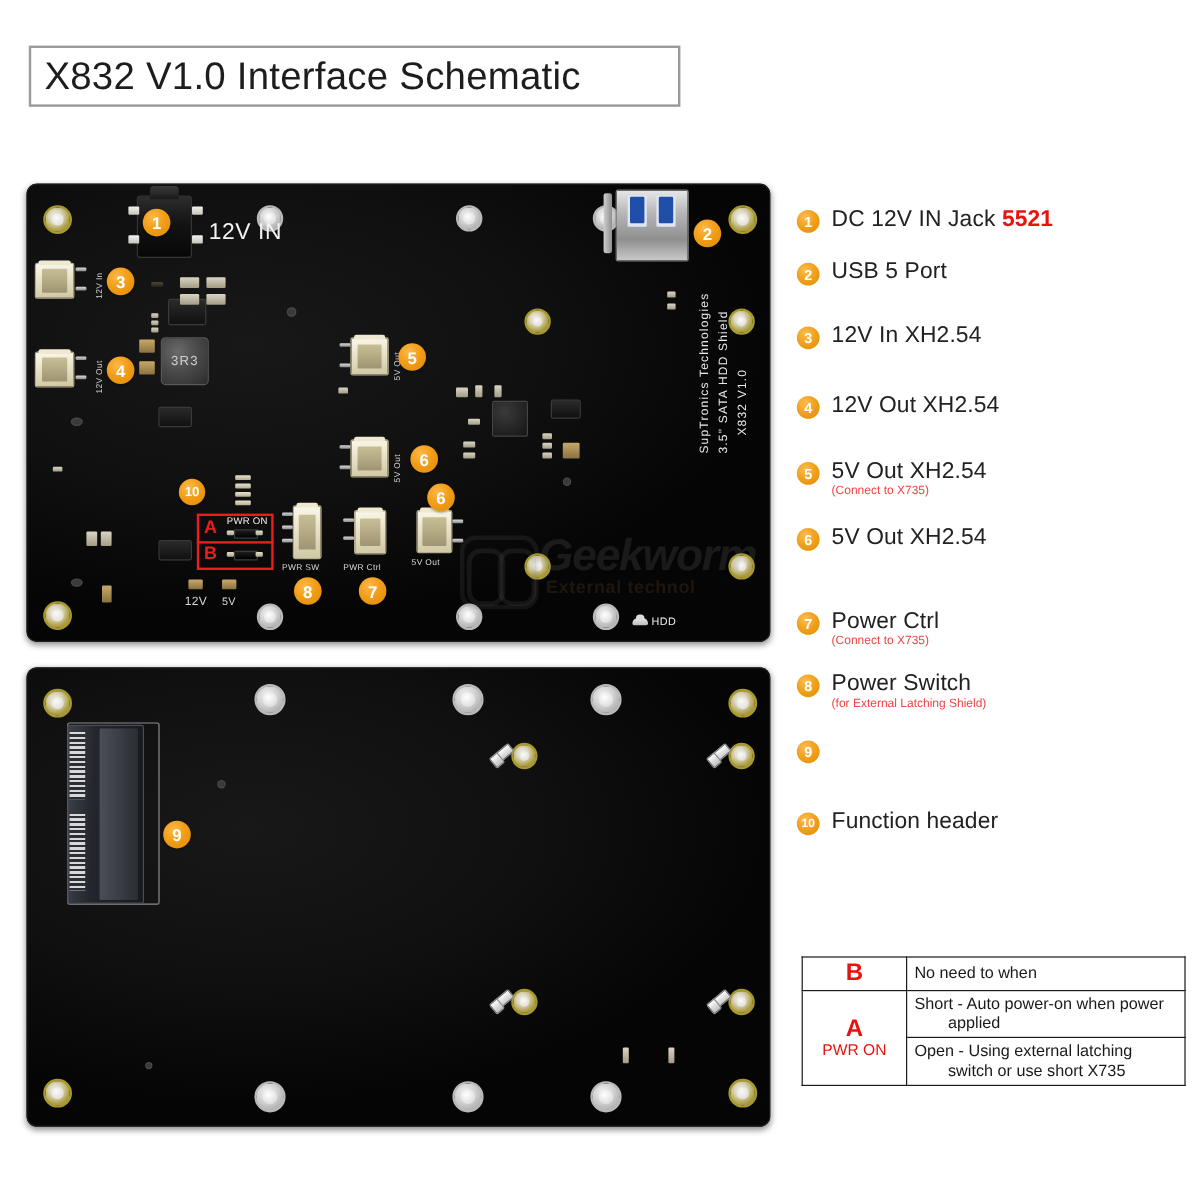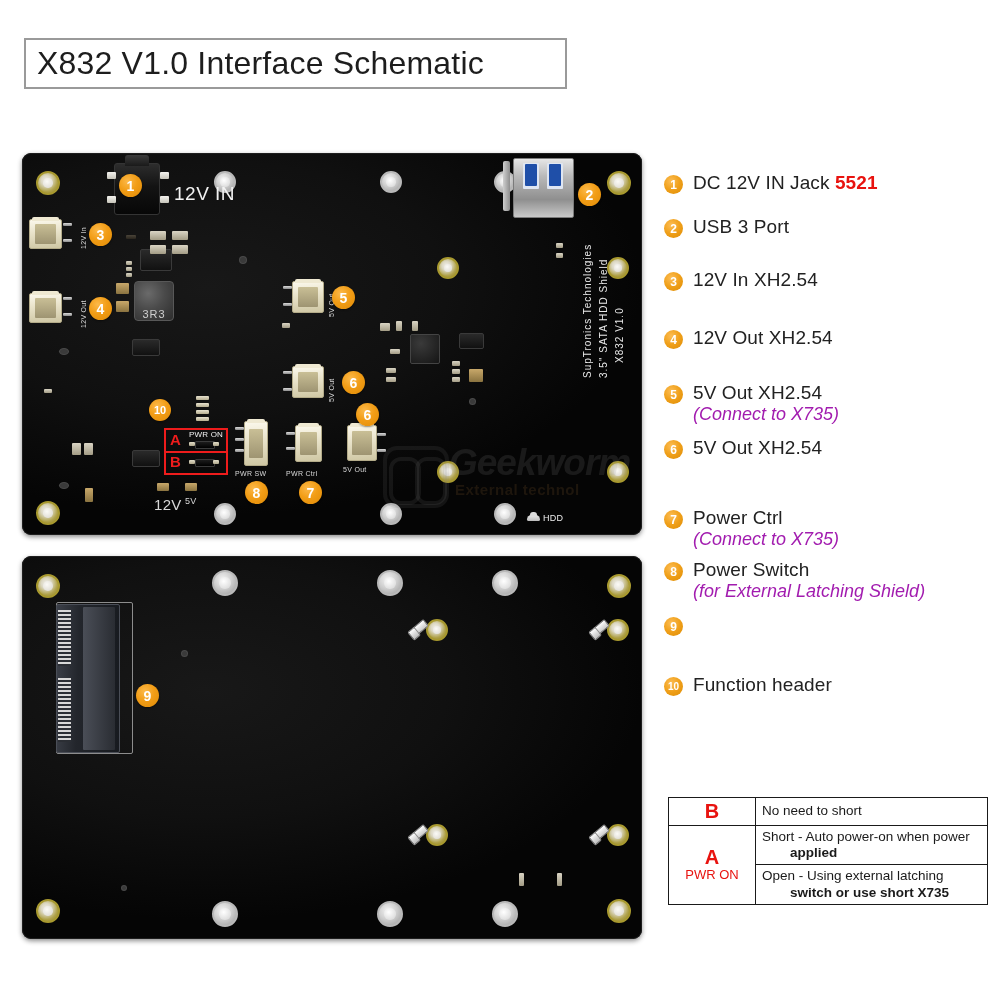--- a/index.html
+++ b/index.html
@@ -386,26 +386,25 @@
   .leg-body { margin-left: 10px; }
   .leg-main {
     font-size: 19px;
     color: #222;
     letter-spacing: 0.1px;
     white-space: nowrap;
     line-height: 1.12;
   }
   .leg-main .hl { color: #e8130f; font-weight: bold; }
   .leg-sub {
-    font-size: 18px;
-    color: #a21caf;
+    font-size: 10px;
+    color: #ef4444;
     white-space: nowrap;
     margin-top: 1px;
     line-height: 1.15;
-    font-style: italic;
   }
 
   
   #fn-table {
     position: absolute;
     left: 668px;
     top: 797px;
     width: 320px;
     border-collapse: collapse;
     table-layout: fixed;
@@ -429,21 +428,21 @@
     font-weight: bold;
     color: #e8130f;
     line-height: 1.05;
   }
   .key-sub {
     font-size: 13px;
     color: #e8130f;
     line-height: 1.1;
   }
   td.desc-cell { padding: 4px 7px; }
-  .desc-l2 { padding-left: 28px; font-weight: bold; }
+  .desc-l2 { padding-left: 28px; }
 </style>
 </head>
 <body>
 
 <div id="title-box">
   <div id="title-text">X832 V1.0 Interface Schematic</div>
 </div>
 
 <div class="board" id="board-top">
 
@@ -529,21 +528,21 @@
   <div class="silk small" style="left:213px; top:317px;">PWR SW</div>
 
   <div class="comp xh" style="left:273px; top:272px; width:27px; height:37px;">
     <div class="lip"></div>
       <div class="win"></div>
   </div>
   <div class="pin" style="left:264px; top:279px; width:9px; height:3px;"></div>
   <div class="pin" style="left:264px; top:294px; width:9px; height:3px;"></div>
   <div class="silk small" style="left:264px; top:317px;">PWR Ctrl</div>
 
-  <div class="comp inductor" style="left:112px; top:128px; width:40px; height:40px;align-items:flex-end;">
+  <div class="comp inductor" style="left:112px; top:128px; width:40px; height:40px;">
     <span>3R3</span>
   </div>
 
   <div class="comp ic" style="left:118px; top:96px; width:32px; height:22px;"></div>
   <div class="comp ic" style="left:110px; top:186px; width:28px; height:17px;"></div>
   <div class="comp ic" style="left:110px; top:297px; width:28px; height:17px;"></div>
   <div class="comp qfn" style="left:388px; top:181px; width:30px; height:30px;"></div>
   <div class="comp ic" style="left:437px; top:180px; width:25px; height:16px;"></div>
 
   <div class="res" style="left:128px; top:78px;  width:16px; height:9px;"></div>
@@ -590,21 +589,21 @@
   <div id="fn-pwron" style="left:167px; top:277px;">PWR ON</div>
   <div class="jumper" style="left:173px; top:288px; width:18px; height:6px;"></div>
   <div class="jpad" style="left:167px; top:289px; width:6px; height:4px;"></div>
   <div class="jpad" style="left:191px; top:289px; width:6px; height:4px;"></div>
   <div class="jumper" style="left:173px; top:306px; width:18px; height:6px;"></div>
   <div class="jpad" style="left:167px; top:307px; width:6px; height:4px;"></div>
   <div class="jpad" style="left:191px; top:307px; width:6px; height:4px;"></div>
 
   <div class="res cap" style="left:135px; top:330px; width:12px; height:8px;"></div>
   <div class="res cap" style="left:163px; top:330px; width:12px; height:8px;"></div>
-  <div class="silk small" style="left:132px; top:343px; font-size:15px;">12V</div>
+  <div class="silk small" style="left:132px; top:343px; font-size:10px;">12V</div>
   <div class="silk small" style="left:163px; top:343px; font-size:9px;">5V</div>
 
   <div class="silk vert" style="left:560px; top:225px; font-size:10px; letter-spacing:1px;">SupTronics Technologies</div>
   <div class="silk vert" style="left:576px; top:225px; font-size:10px; letter-spacing:1px;">3.5" SATA HDD Shield</div>
   <div class="silk vert" style="left:592px; top:210px; font-size:10px; letter-spacing:1px;">X832 V1.0</div>
 
   <div id="watermark" style="left:355px; top:285px;">
     <div id="wm-logo"></div>
     <div id="wm-text">Geekworm</div>
     <div id="wm-sub">External technol</div>
@@ -668,21 +667,21 @@
   <div class="leg-item" style="height:44px;">
     <div class="leg-num">1</div>
     <div class="leg-body">
       <div class="leg-main"><span>DC 12V IN Jack </span><span class="hl">5521</span></div>
     </div>
   </div>
 
   <div class="leg-item" style="height:53px;">
     <div class="leg-num">2</div>
     <div class="leg-body">
-      <div class="leg-main">USB 3 Port</div>
+      <div class="leg-main">USB 5 Port</div>
     </div>
   </div>
 
   <div class="leg-item" style="height:58px;">
     <div class="leg-num">3</div>
     <div class="leg-body">
       <div class="leg-main">12V In XH2.54</div>
     </div>
   </div>
 
@@ -736,21 +735,21 @@
   </div>
 
 </div>
 
 <table id="fn-table">
   <tbody>
     <tr>
       <td class="key-cell">
         <div class="key-letter">B</div>
       </td>
-      <td class="desc-cell">No need to short</td>
+      <td class="desc-cell">No need to when</td>
     </tr>
     <tr>
       <td class="key-cell" rowspan="2">
         <div class="key-letter">A</div>
         <div class="key-sub">PWR ON</div>
       </td>
       <td class="desc-cell">
         <div>Short - Auto power-on when power</div>
         <div class="desc-l2">applied</div>
       </td>

